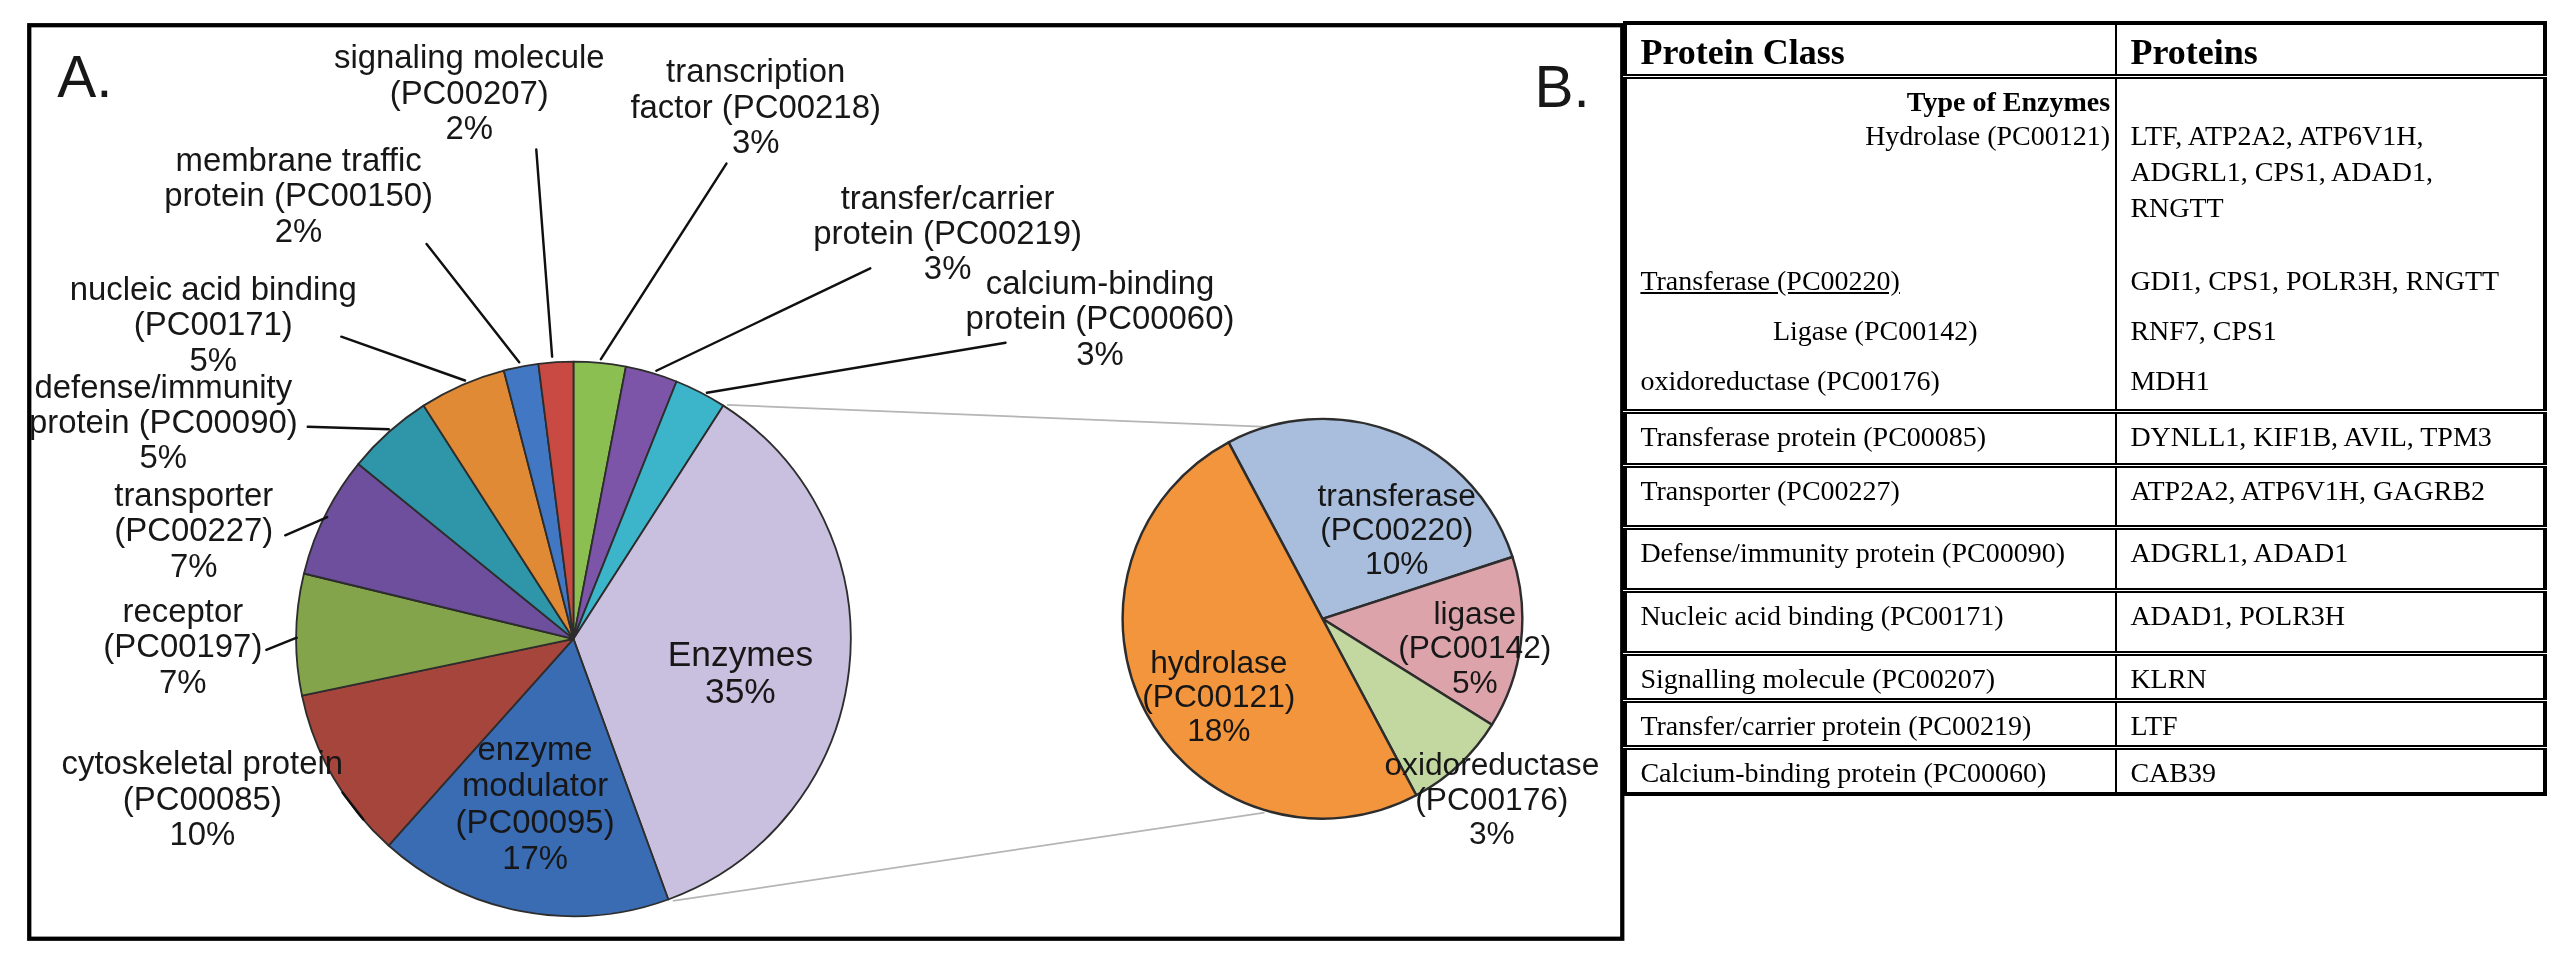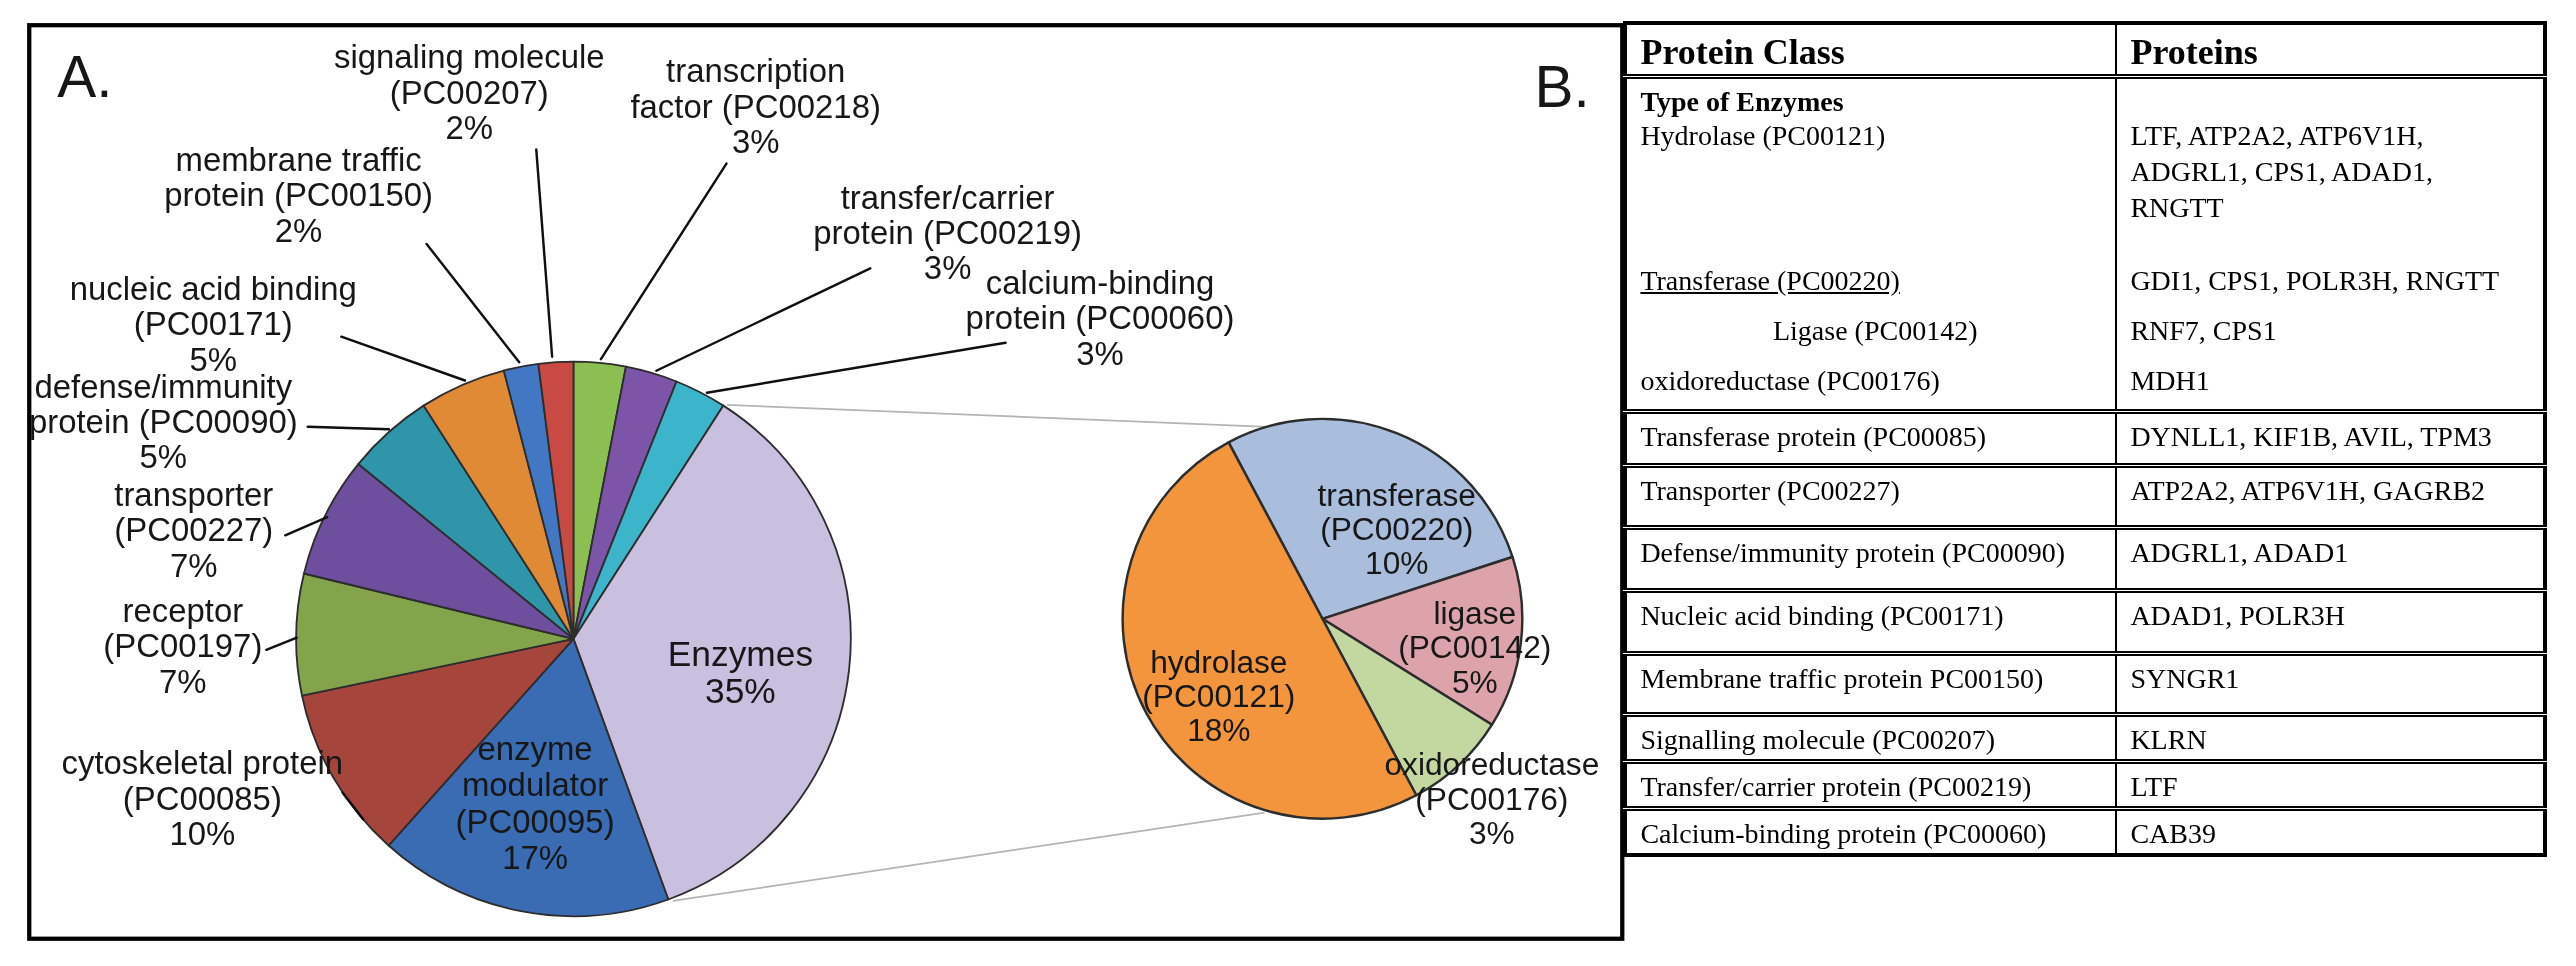--- a/index.html
+++ b/index.html
@@ -99,22 +99,22 @@
       <col id="colClass" style="width: 491px;">
         <col id="colProteins" style="width: 429px;">
     </colgroup>
     <tbody id="ptbody">
         <tr style="height: 39px;">
           <th>Protein Class</th>
           <th>Proteins</th>
         </tr>
         <tr>
           <td class="class-cell">
-            <div class="grp-line grp-bold" style="height: 34px;">Type of Enzymes</div>
-            <div class="grp-line" style="height: 145px;">Hydrolase (PC00121)</div>
+            <div class="grp-line grp-bold" style="height: 34px; text-align: right;">Type of Enzymes</div>
+            <div class="grp-line" style="height: 145px; text-align: right;">Hydrolase (PC00121)</div>
             <div class="grp-line" style="height: 50px; text-decoration: underline;">Transferase (PC00220)</div>
             <div class="grp-line" style="height: 50px; text-align: center;">Ligase (PC00142)</div>
             <div class="grp-line" style="height: 45px;">oxidoreductase (PC00176)</div>
           </td>
           <td class="proteins-cell"><div class="grp-line" style="height: 34px;"></div><div class="grp-line proteins-cell" style="height: 145px;">LTF, ATP2A2, ATP6V1H,
 ADGRL1, CPS1, ADAD1,
 RNGTT</div><div class="grp-line proteins-cell" style="height: 50px;">GDI1, CPS1, POLR3H, RNGTT</div><div class="grp-line proteins-cell" style="height: 50px;">RNF7, CPS1</div><div class="grp-line proteins-cell" style="height: 45px;">MDH1</div></td>
         </tr>
         <tr style="height: 54px;">
           <td class="class-cell">Transferase protein (PC00085)</td>
@@ -125,24 +125,20 @@
           <td class="proteins-cell">ATP2A2, ATP6V1H, GAGRB2</td>
         </tr>
         <tr style="height: 63px;">
           <td class="class-cell">Defense/immunity protein (PC00090)</td>
           <td class="proteins-cell">ADGRL1, ADAD1</td>
         </tr>
         <tr style="height: 63px;">
           <td class="class-cell">Nucleic acid binding (PC00171)</td>
           <td class="proteins-cell">ADAD1, POLR3H</td>
         </tr>
-        <tr style="height: 61px;">
-          <td class="class-cell">Membrane traffic protein PC00150)</td>
-          <td class="proteins-cell">SYNGR1</td>
-        </tr>
         <tr style="height: 43px;">
           <td class="class-cell">Signalling molecule (PC00207)</td>
           <td class="proteins-cell">KLRN</td>
         </tr>
         <tr style="height: 38px;">
           <td class="class-cell">Transfer/carrier protein (PC00219)</td>
           <td class="proteins-cell">LTF</td>
         </tr>
         <tr style="height: 34px;">
           <td class="class-cell">Calcium-binding protein (PC00060)</td>

